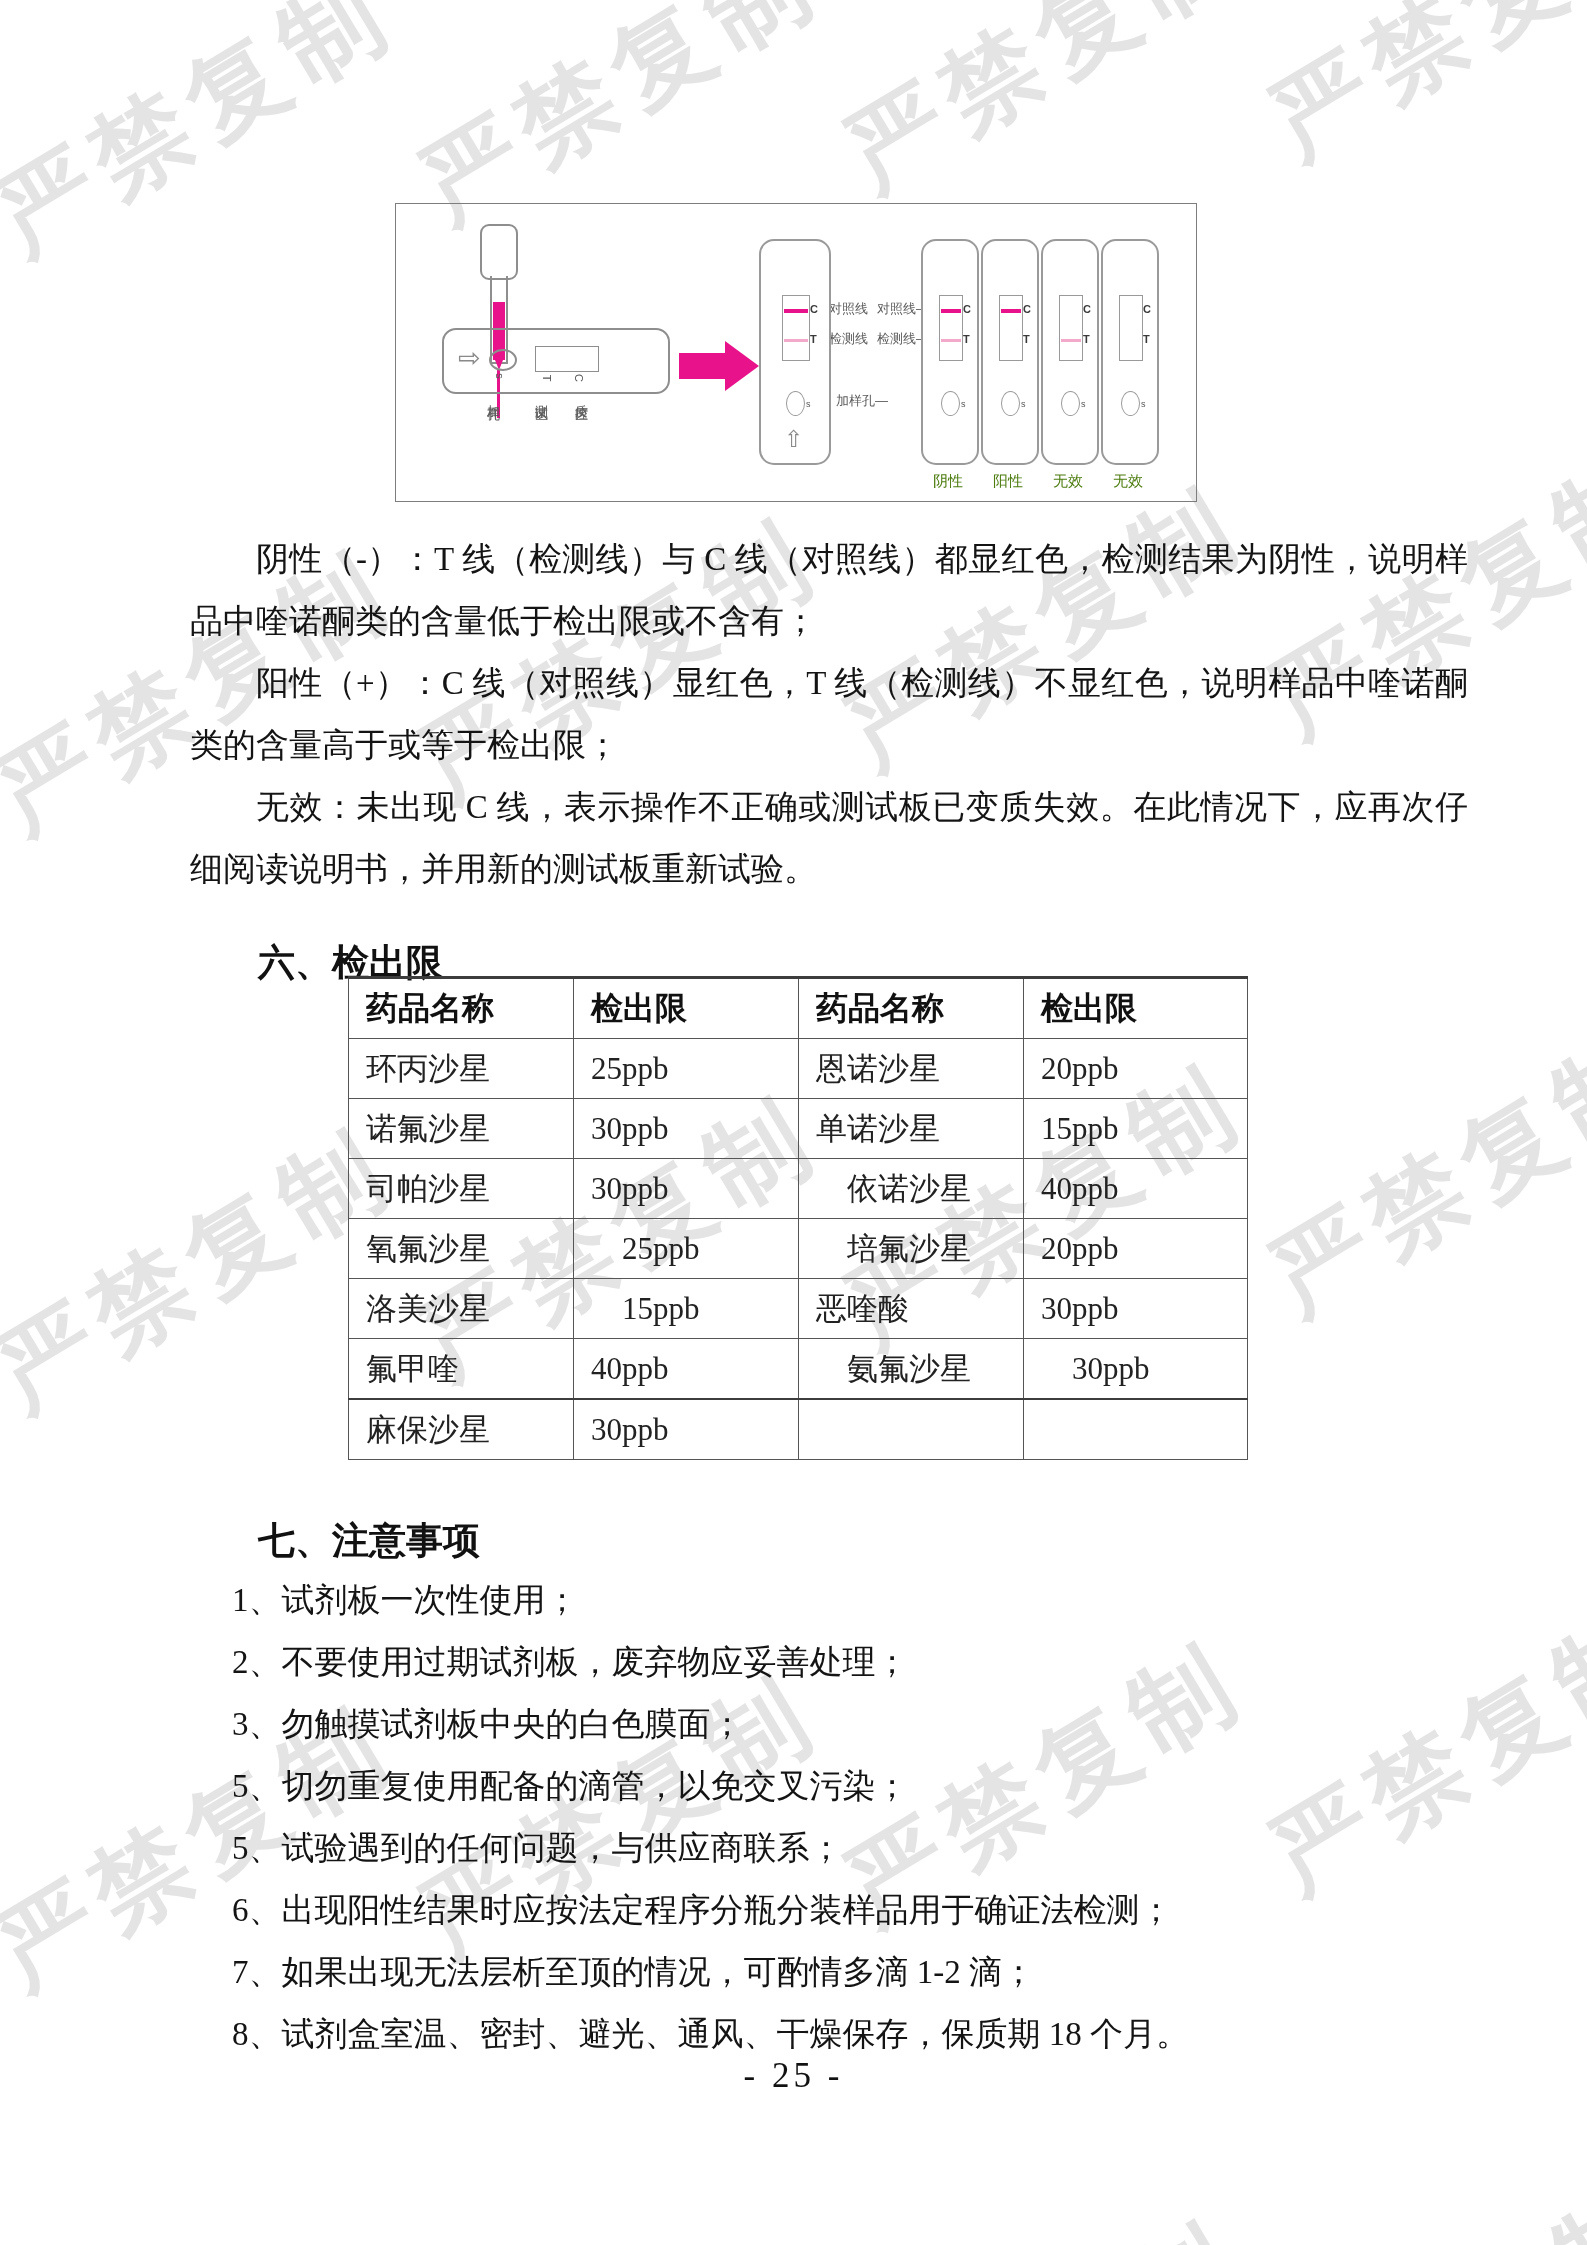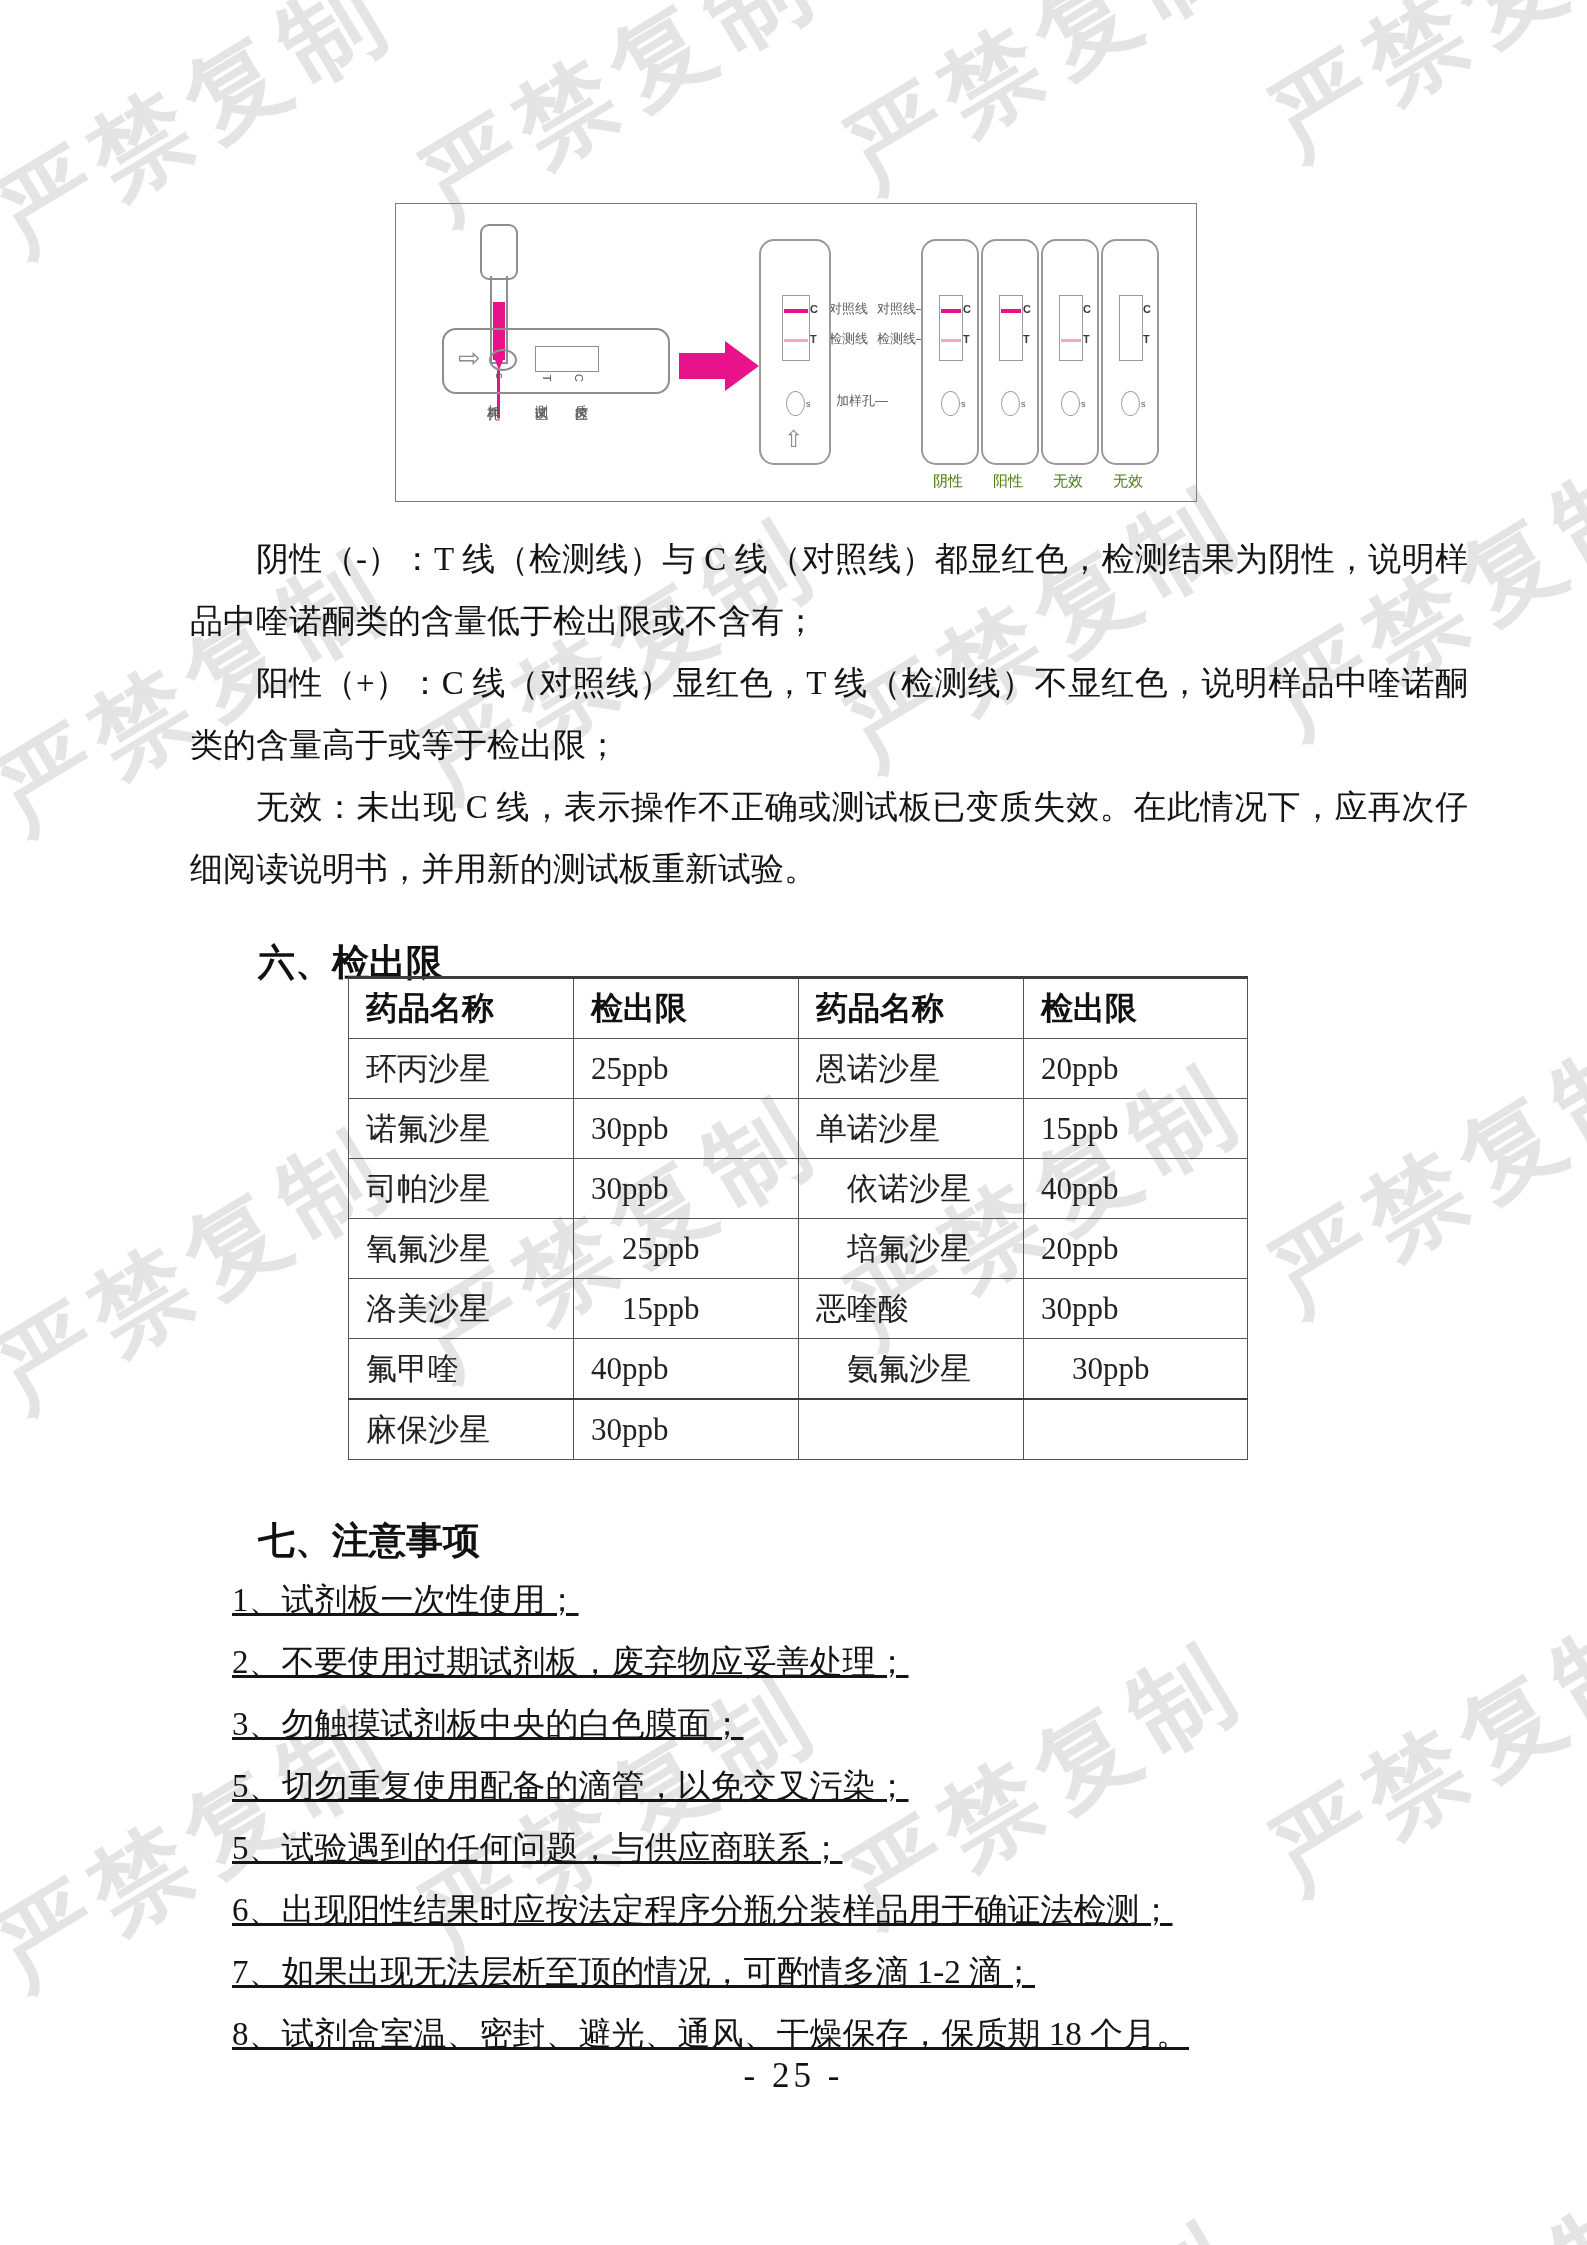--- a/index.html
+++ b/index.html
@@ -53,21 +53,21 @@
   #qtable{position:absolute;left:348px;top:976px;width:899px;border-collapse:collapse;
           table-layout:fixed;}
   #qtable td,#qtable th{border:1.2px solid #555;height:59px;padding:0 0 0 17px;
           text-align:left;vertical-align:middle;font-size:31px;color:#222;
           font-family:"Liberation Serif","DejaVu Serif",serif;font-weight:normal;}
   #qtable th{font-family:"Liberation Sans","DejaVu Sans",sans-serif;font-weight:bold;
           font-size:32px;color:#111;}
   #qtable{border:1.5px solid #555;border-top:3.5px solid #3d3d3d;}
   #qtable tr.thick-top td{border-top:2.5px solid #3d3d3d;}
   
-  #notes{position:absolute;left:232px;top:1569px;width:1240px;line-height:62px;font-size:33px;text-decoration:underline;}
+  #notes{position:absolute;left:232px;top:1569px;width:1240px;line-height:62px;font-size:33px;}
   .note-item{white-space:nowrap;}
   #page-number{position:absolute;left:0;top:2056px;width:1587px;text-align:center;
                font-size:35px;color:#111;letter-spacing:4px;}
 </style>
 </head>
 <body>
 
 <div id="page">
   <div id="wm-layer">
       <div class="wm" style="left: 195px; top: 115px;">严禁复制</div>

